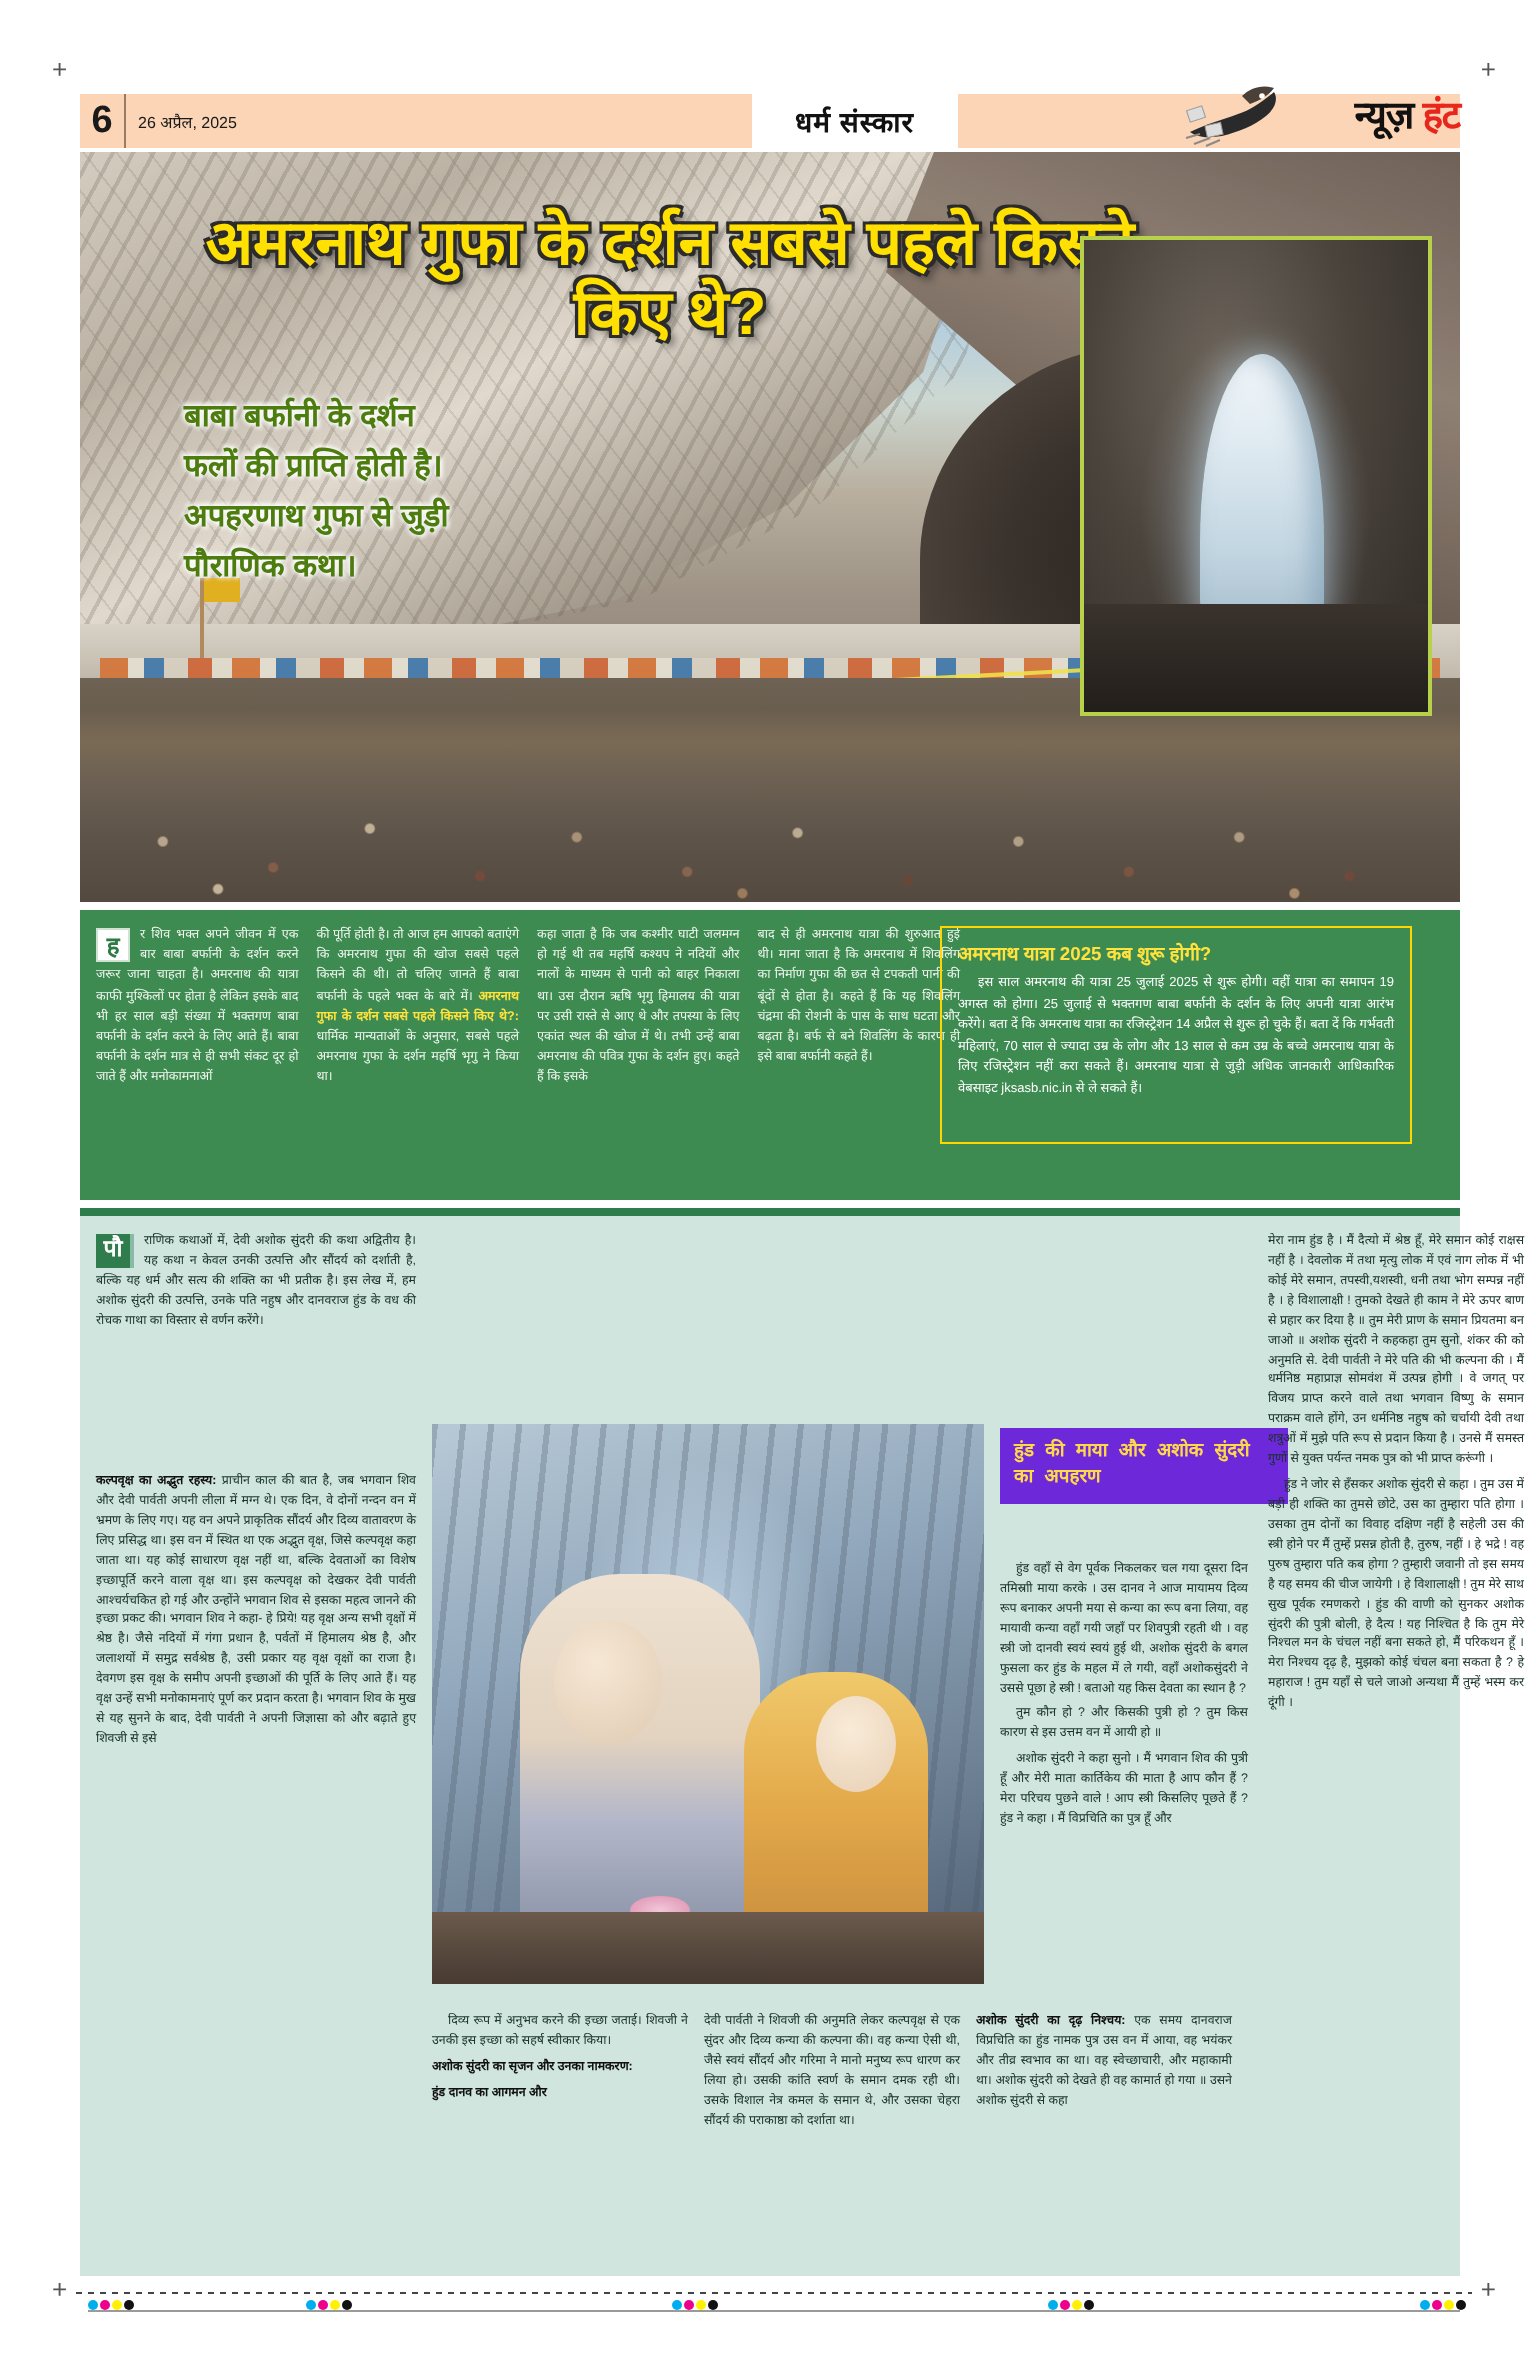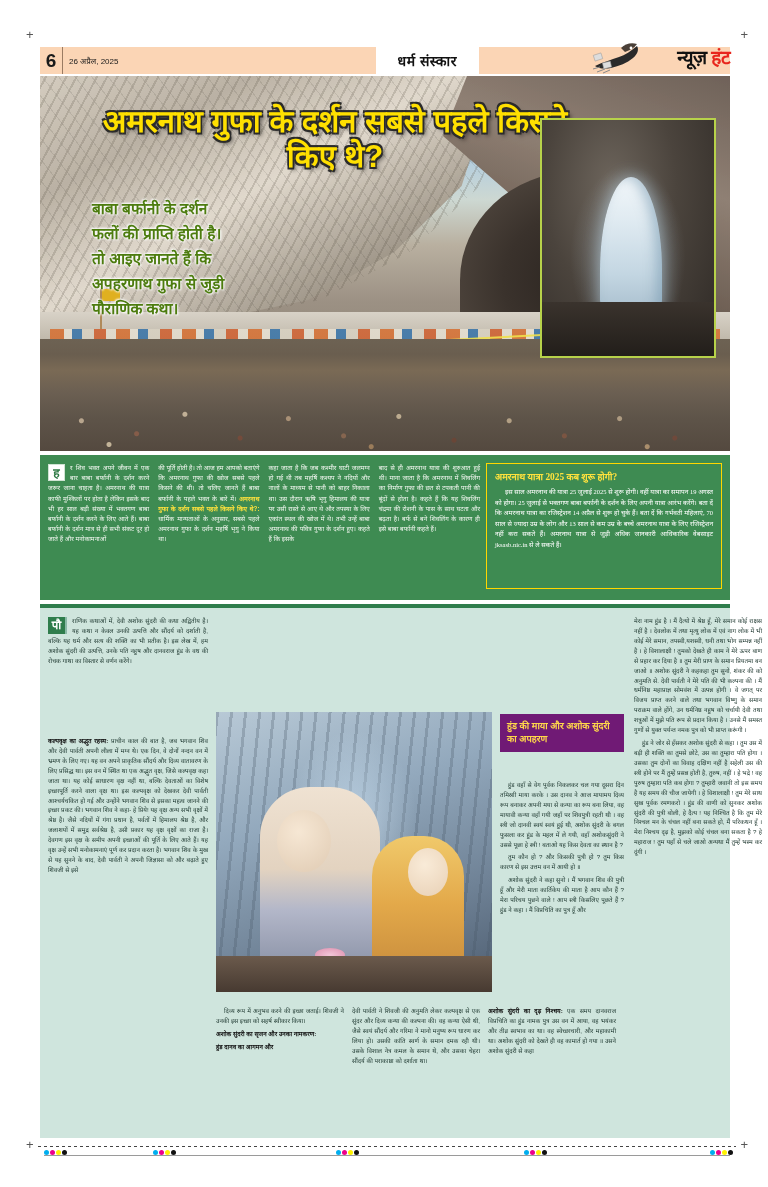--- a/index.html
+++ b/index.html
@@ -108,21 +108,21 @@
   .icecard .floor { position:absolute; left:0; right:0; bottom:0; height:54px;
      background: linear-gradient(#3a332d,#221e1a); }
 
   
   .art1 { position:absolute; left:40px; top:455px; width:690px; height:145px; background:#3e8b52; }
   .art1 .cols { position:absolute; left:8px; top:8px; right:250px; bottom:6px; display:flex; gap:9px; }
   .art1 .col { flex:1; font-size:6.3px; line-height:1.62; color:#f2f7f0; text-align:justify; }
   .dropcap { float:left; width:17px; height:17px; margin:1px 5px 0 0; background:#ffffff; color:#2e7a45;
      font-weight:bold; font-size:12px; line-height:17px; text-align:center; border:1px solid #cfe3d3; }
   .subhl { color:#ffe23d; font-weight:bold; }
-  .infobox { position:absolute; right:8px; top:8px; width:236px; height:126px; border:1.5px solid #ffd700; padding:6px 8px 5px;font-family:Liberation Serif, serif; }
+  .infobox { position:absolute; right:24px; top:8px; width:236px; height:109px; border:1.5px solid #ffd700; padding:6px 8px 5px; }
   .infobox h3 { color:#ffe23d; font-size:9.4px; font-weight:bold; margin-bottom:4px; }
   .infobox p { color:#ffffff; font-size:6.5px; line-height:1.62; text-align:justify; text-indent:10px; }
 
   
   .art2 { position:absolute; left:40px; top:604px; width:690px; height:534px; background:#cfe5dd; }
   .art2-topbar { position:absolute; left:0; top:0; width:100%; height:4px; background:#2f7d4c; }
 
   .a2-lead { position:absolute; left:8px; top:12px; width:160px; font-size:6.2px; line-height:1.6; color:#18322a; text-align:justify; }
   .dropcap2 { float:left; width:19px; height:17px; margin:1px 5px 0 0; background:#2f7d4c; color:#ffffff;
      font-weight:bold; font-size:11.5px; line-height:17px; text-align:center; border-right:2px solid #8ab9a6; }
@@ -144,21 +144,21 @@
      background: radial-gradient(circle at 40% 35%, #f6e7d4, #e0cbb3); }
   .a2-photo .parvati { position:absolute; right:10%; bottom:6px; width:92px; height:150px;
      background: linear-gradient(#f0c96b 0%, #e3a94a 45%, #c4883a 100%); border-radius: 40px 40px 0 0; }
   .a2-photo .parvatiFace { position:absolute; right:16%; bottom:96px; width:40px; height:48px; border-radius:50%;
      background: radial-gradient(circle at 42% 35%, #f9ebd8, #e8d0b5); }
   .a2-photo .rug { position:absolute; left:0; right:0; bottom:0; height:36px;
      background: linear-gradient(#6b5a4c,#473a31); }
   .a2-photo .lotus { position:absolute; left:36%; bottom:30px; width:30px; height:14px;
      background: radial-gradient(ellipse,#f2c6d8,#dd8fae); border-radius:50%; }
 
-  .redbox { position:absolute; left:460px; top:110px; width:124px; background:#701a75; padding:6px 7px 7px; }
+  .redbox { position:absolute; left:460px; top:110px; width:144px; background:#6d28d9; padding:6px 7px 7px;font-family:Liberation Mono, monospace; }
   .redbox h4 { color:#ffd84a; font-size:9.4px; font-weight:bold; line-height:1.34; }
 
   .a2-col { position:absolute; font-size:6.2px; line-height:1.6; color:#18322a; text-align:justify; }
   .a2-col .sh { font-weight:bold; color:#101010; }
   .a2-col p { margin-bottom:3px; text-indent:8px; }
   .a2-col p.nonindent { text-indent:0; }
 
   .c-left   { left:8px;   top:132px; width:160px; height:388px; }
   .c-mid1   { left:176px; top:402px; width:128px; height:118px; }
   .c-mid2   { left:312px; top:402px; width:128px; height:118px; }
@@ -240,21 +240,20 @@
     <div class="rope"></div>
     <div class="crowd"></div>
     <div class="crowdDots"></div>
     <div class="flag"></div>
     <div class="flagcloth"></div>
 
     <div class="hero-title">अमरनाथ गुफा के दर्शन सबसे पहले किसने किए थे?</div>
     <div class="hero-sub">
       <div>बाबा बर्फानी के दर्शन</div>
       <div>फलों की प्राप्ति होती है।</div>
-      <div>तो आइए जानते हैं कि</div>
       <div>अपहरणाथ गुफा से जुड़ी</div>
       <div>पौराणिक कथा।</div>
     </div>
 
     <div class="icecard">
       <div class="halo"></div>
       <div class="linga"></div>
       <div class="floor"></div>
     </div>
   </div>

